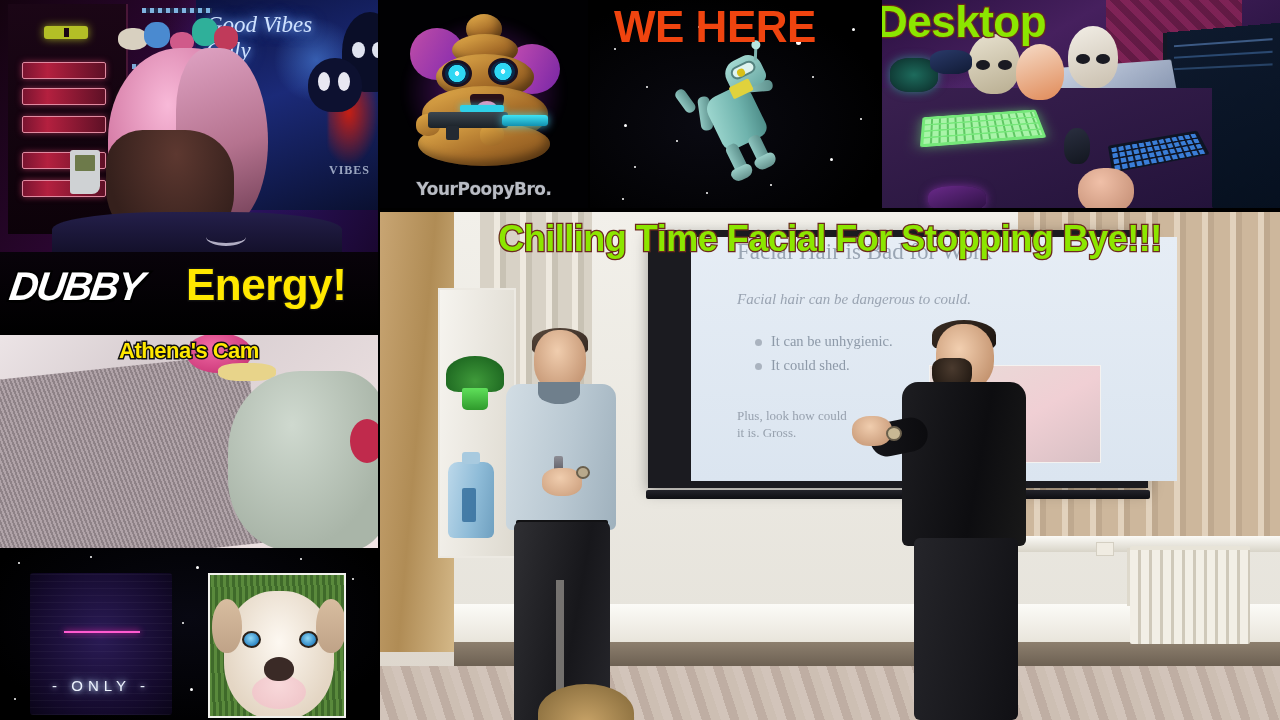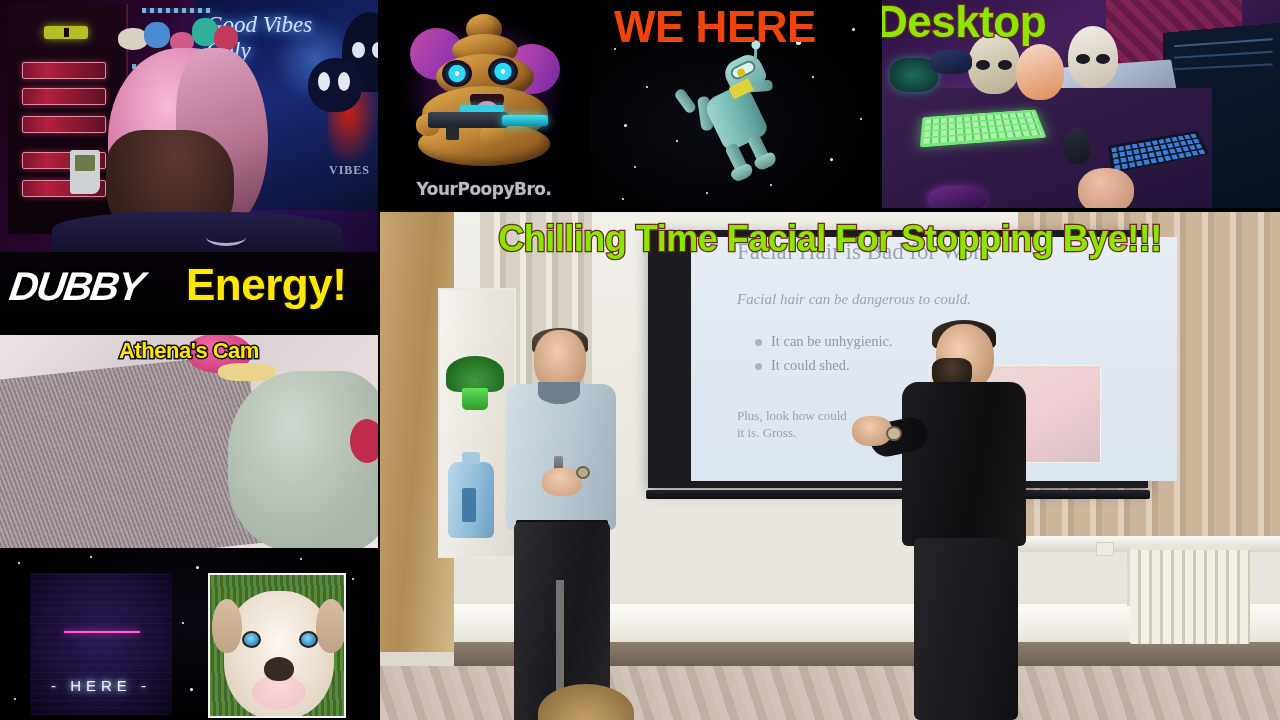--- a/index.html
+++ b/index.html
@@ -469,21 +469,21 @@
     <span class="star" style="left:300px;top:10px;width:2px;height:2px"></span>
     <span class="star" style="left:352px;top:30px;width:2px;height:2px"></span>
     <span class="star" style="left:190px;top:140px;width:3px;height:3px"></span>
     <span class="star" style="left:298px;top:152px;width:3px;height:3px"></span>
     <span class="star" style="left:320px;top:120px;width:2px;height:2px"></span>
     <span class="star" style="left:14px;top:150px;width:2px;height:2px"></span>
     <span class="star" style="left:182px;top:74px;width:2px;height:2px"></span>
 
     <div id="neonsign">
       <div id="goodUnderline"></div>
-      <div id="neonOnly">- HERE -</div>
+      <div id="neonOnly">- ONLY -</div>
     </div>
 
     <div id="dogphoto">
       <div id="grass"></div>
       <div id="dogface">
         <span class="ear" style="left:-12px"></span>
         <span class="ear" style="right:-12px"></span>
         <span class="eye" style="left:18px"></span>
         <span class="eye" style="right:16px"></span>
         <div id="dogmuzzle"></div>

